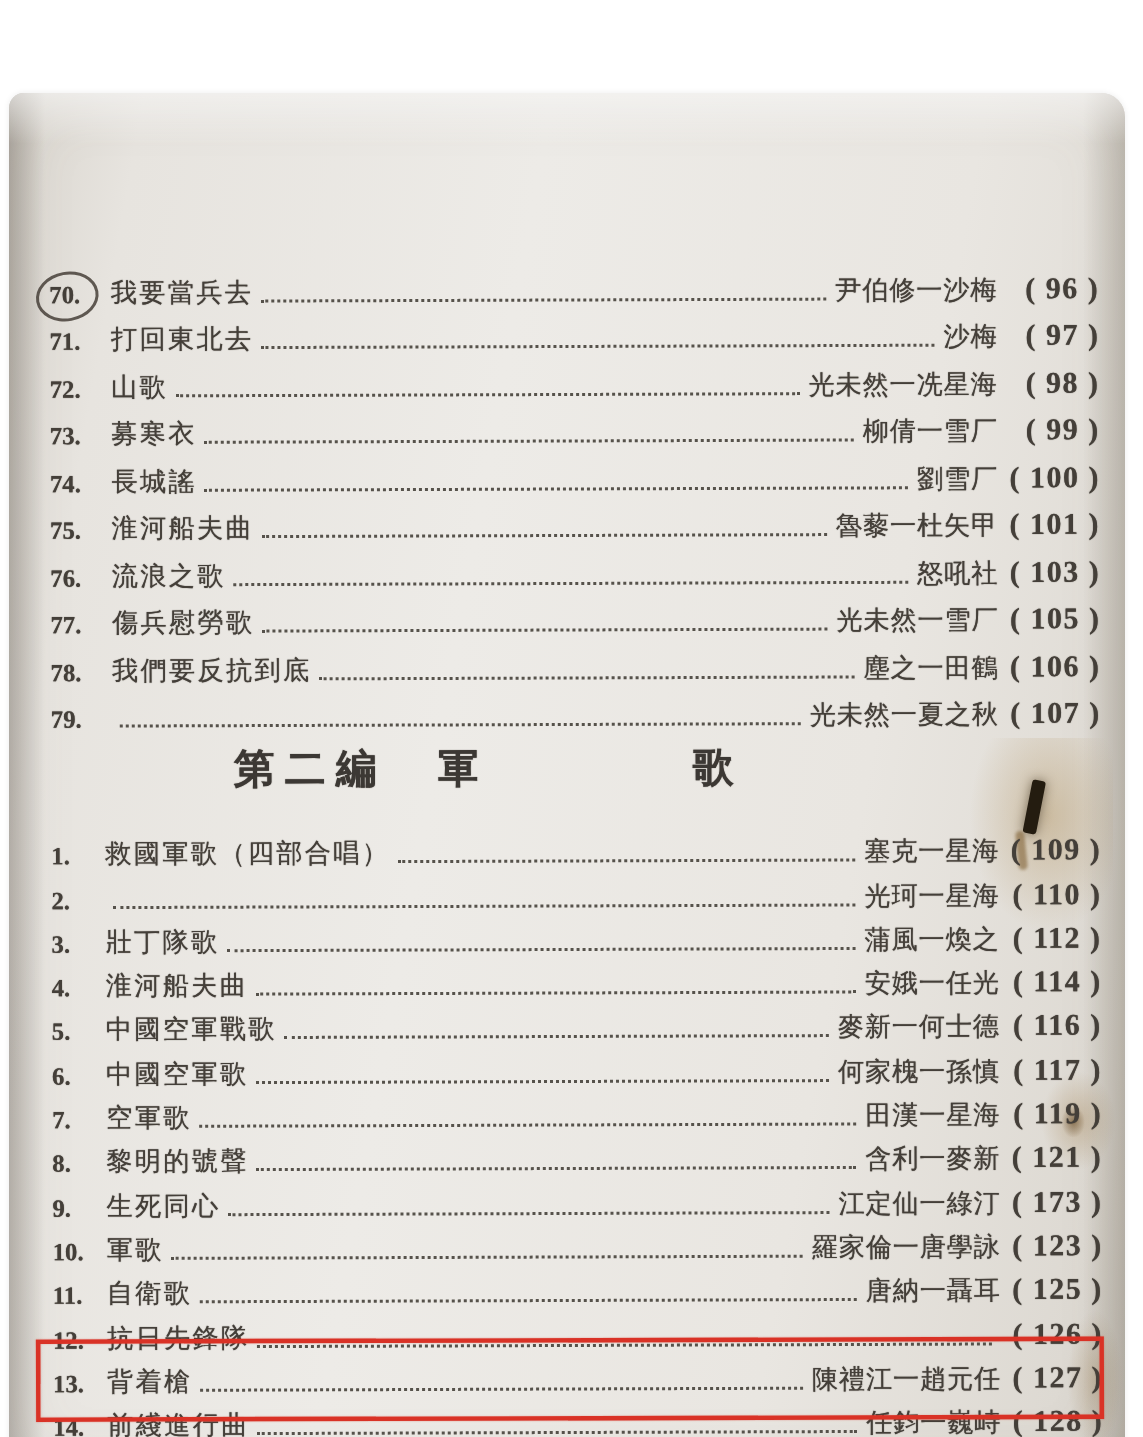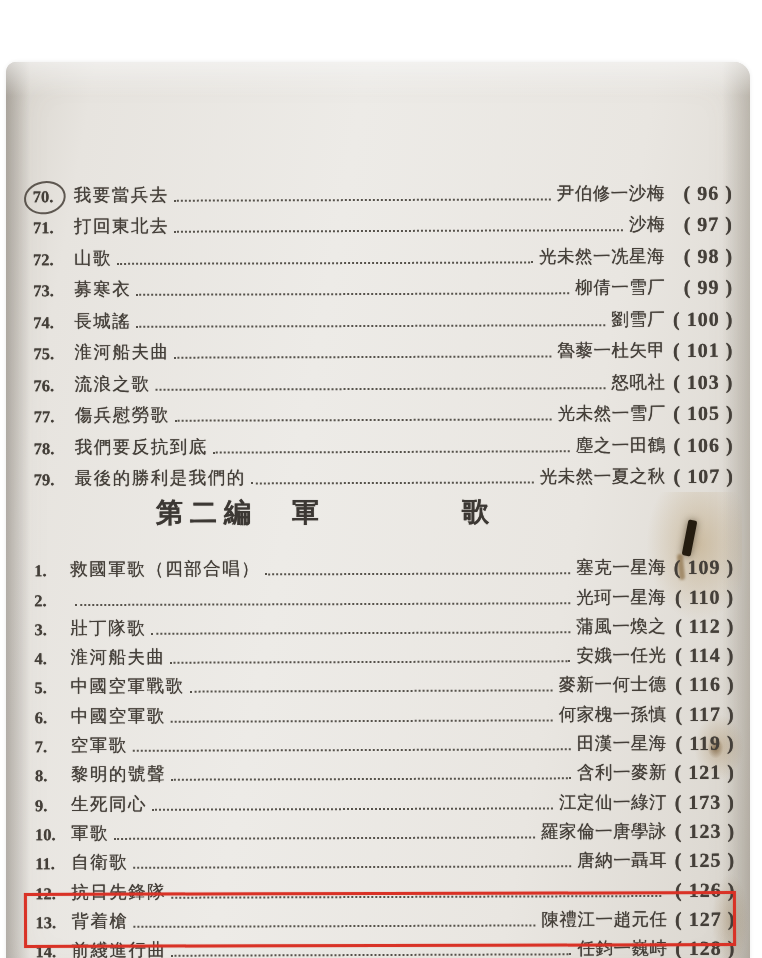--- a/index.html
+++ b/index.html
@@ -150,21 +150,20 @@
           </div>
           <div class="row">
             <span class="num">78.</span>
             <span class="title">我們要反抗到底</span>
             <span class="dots"></span>
             <span class="author">塵之一田鶴</span>
             <span class="pageno">( 106 )</span>
           </div>
           <div class="row">
             <span class="num">79.</span>
-            <span class="title">最後的勝利是我們的</span>
             <span class="dots"></span>
             <span class="author">光未然一夏之秋</span>
             <span class="pageno">( 107 )</span>
           </div>
         </div>
       <h2 class="section-heading">第二編　軍　　　　歌</h2>
       <div class="block block2" id="block2">
           <div class="row">
             <span class="num">1.</span>
             <span class="title">救國軍歌（四部合唱）</span>

